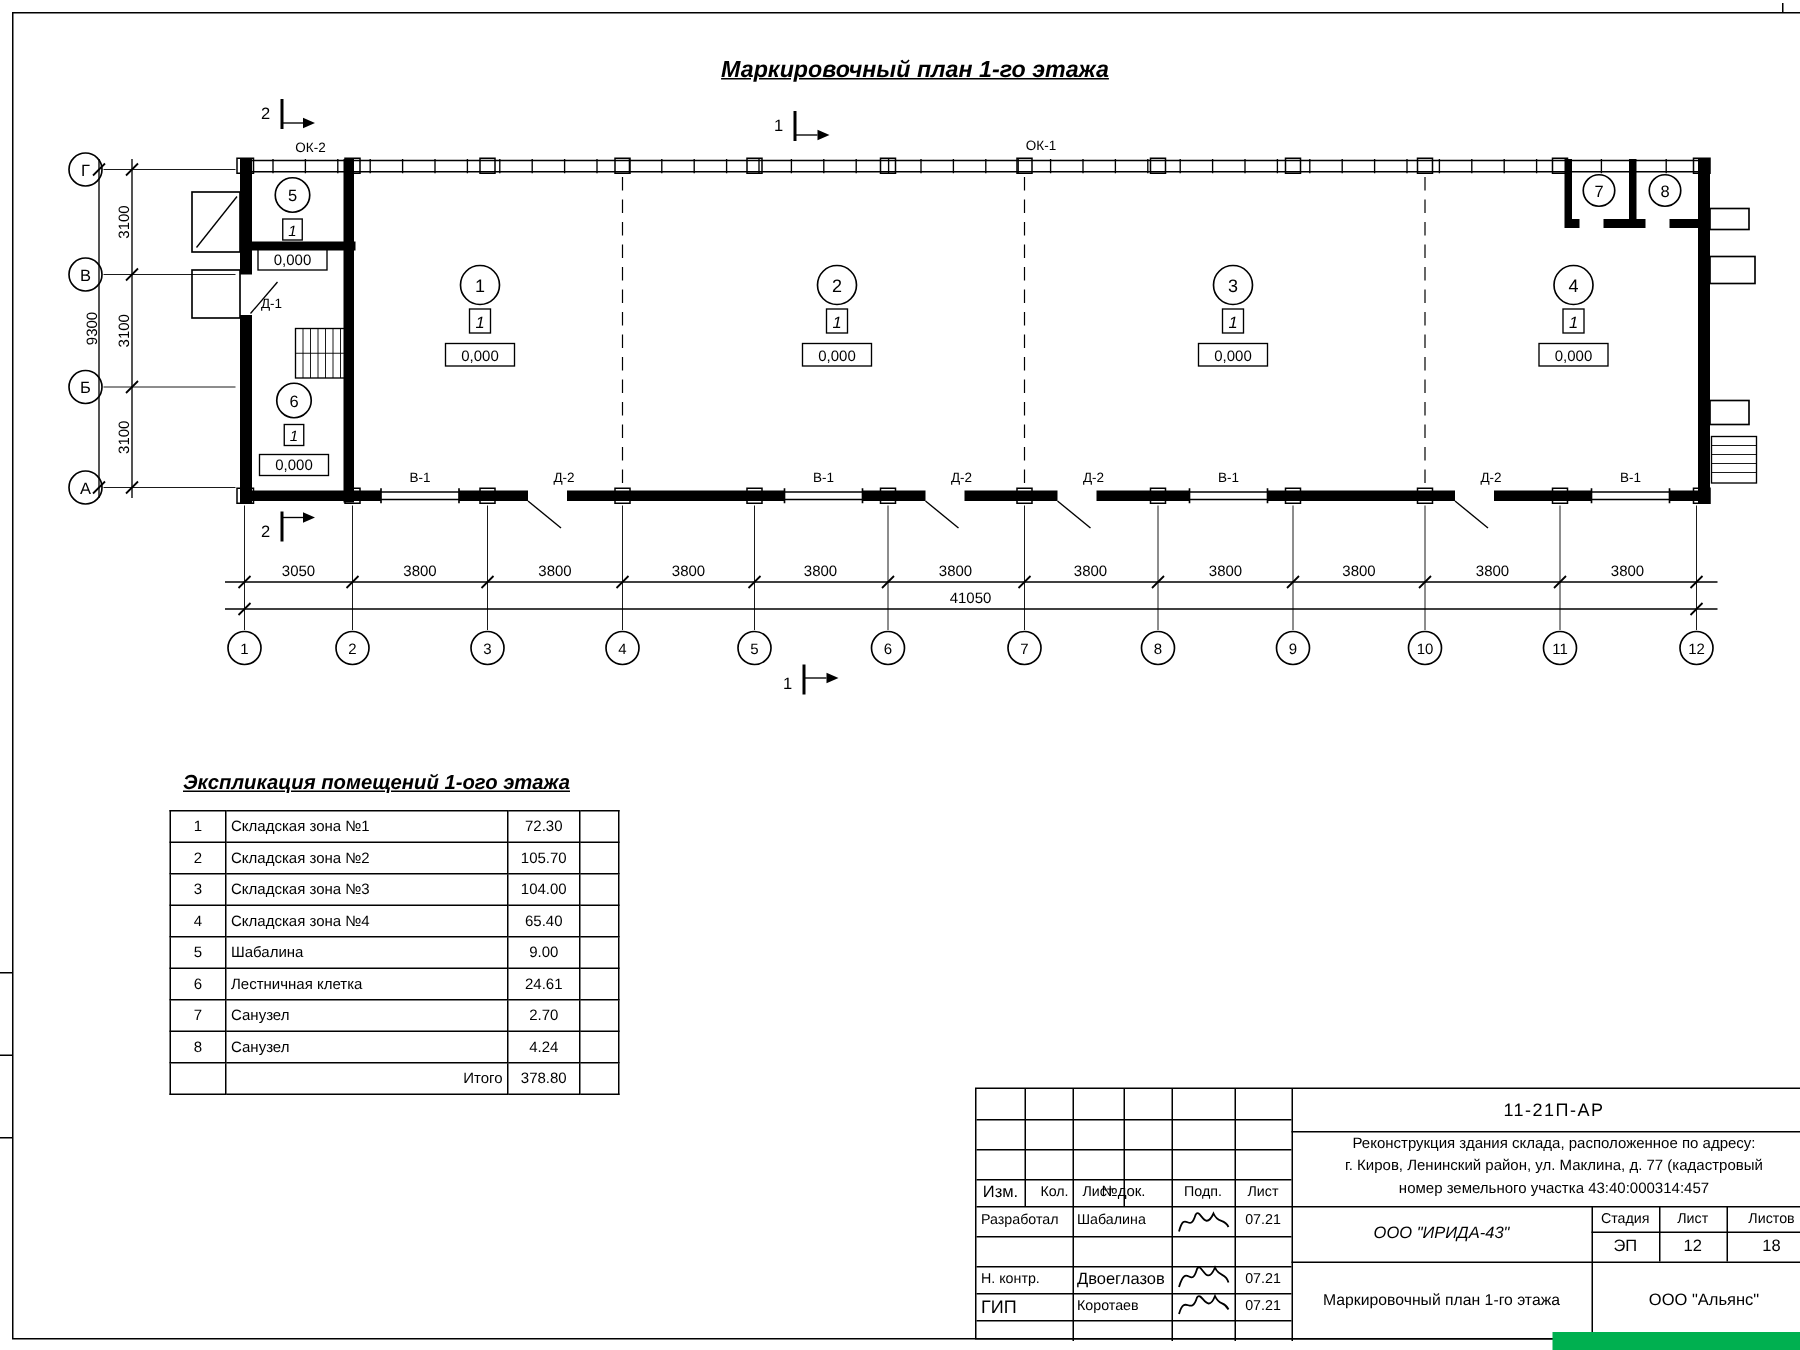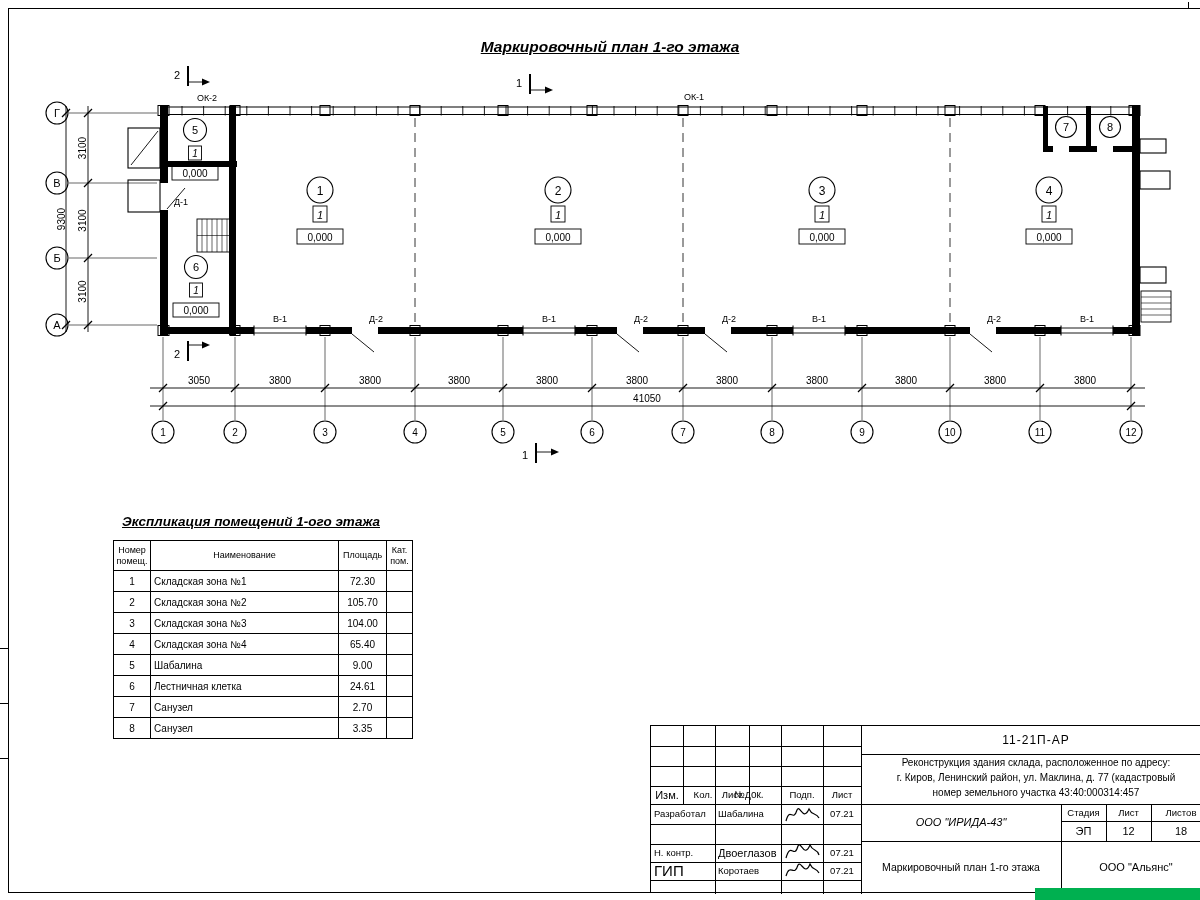--- a/index.html
+++ b/index.html
@@ -448,26 +448,20 @@
   <div class="expl-title">Экспликация помещений 1-ого этажа</div>
 
   <table class="expl-table">
     <colgroup>
         <col style="width:37px">
         <col style="width:188px">
         <col style="width:48px">
         <col style="width:26px">
       </colgroup>
     <tbody>
-    <tr class="head">
-      <td>Номер помещ.</td>
-      <td>Наименование</td>
-      <td>Площадь</td>
-      <td>Кат. пом.</td>
-    </tr>
     <tr>
       <td class="c">1</td>
       <td>Складская зона №1</td>
       <td class="c">72.30</td>
       <td></td>
     </tr>
     <tr>
       <td class="c">2</td>
       <td>Складская зона №2</td>
       <td class="c">105.70</td>
@@ -499,21 +493,27 @@
     </tr>
     <tr>
       <td class="c">7</td>
       <td>Санузел</td>
       <td class="c">2.70</td>
       <td></td>
     </tr>
     <tr>
       <td class="c">8</td>
       <td>Санузел</td>
-      <td class="c">3.35</td>
+      <td class="c">4.24</td>
+      <td></td>
+    </tr>
+    <tr>
+      <td></td>
+      <td class="r">Итого</td>
+      <td class="c">378.80</td>
       <td></td>
     </tr>
     </tbody>
   </table>
 
   <div class="tb">
 
     <div class="vl" style="left:32px;top:0;height:78px"></div>
     <div class="vl" style="left:64px;top:0;height:168px"></div>
     <div class="vl" style="left:98px;top:0;height:78px"></div>
@@ -543,21 +543,21 @@
     <div class="tbt cen" style="left:172px;top:60px;width:38px;height:18px;line-height:18px;font-size:9.5px">Лист</div>
 
     <div class="tbt" style="left:3px;top:78px;width:60px;height:20px;line-height:20px;font-size:9.5px">Разработал</div>
     <div class="tbt" style="left:67px;top:78px;width:62px;height:20px;line-height:20px;font-size:9.5px">Шабалина</div>
     <div class="tbt cen" style="left:172px;top:78px;width:38px;height:20px;line-height:20px;font-size:9.5px">07.21</div>
 
     <div class="tbt" style="left:3px;top:118px;width:60px;height:18px;line-height:18px;font-size:9.5px">Н. контр.</div>
     <div class="tbt" style="left:67px;top:118px;width:62px;height:18px;line-height:18px;font-size:11px">Двоеглазов</div>
     <div class="tbt cen" style="left:172px;top:118px;width:38px;height:18px;line-height:18px;font-size:9.5px">07.21</div>
 
-    <div class="tbt" style="left:3px;top:136px;width:60px;height:18px;line-height:18px;font-size:15px">ГИП</div>
+    <div class="tbt" style="left:3px;top:136px;width:60px;height:18px;line-height:18px;font-size:12px">ГИП</div>
     <div class="tbt" style="left:67px;top:136px;width:62px;height:18px;line-height:18px;font-size:9.5px">Коротаев</div>
     <div class="tbt cen" style="left:172px;top:136px;width:38px;height:18px;line-height:18px;font-size:9.5px">07.21</div>
 
     <svg class="sig" style="left:132px;top:77px" width="38" height="24">
       <path d="M3 18 C7 3 10 20 14 7 C17 1 20 19 26 6 C29 13 33 9 36 15" stroke="#000" stroke-width="1.2" fill="none"></path>
     </svg>
     <svg class="sig" style="left:132px;top:112px" width="38" height="26">
       <path d="M3 20 C8 3 11 22 15 8 C18 2 21 21 27 7 C30 14 34 10 36 17" stroke="#000" stroke-width="1.2" fill="none"></path>
     </svg>
     <svg class="sig" style="left:132px;top:132px" width="38" height="24">

